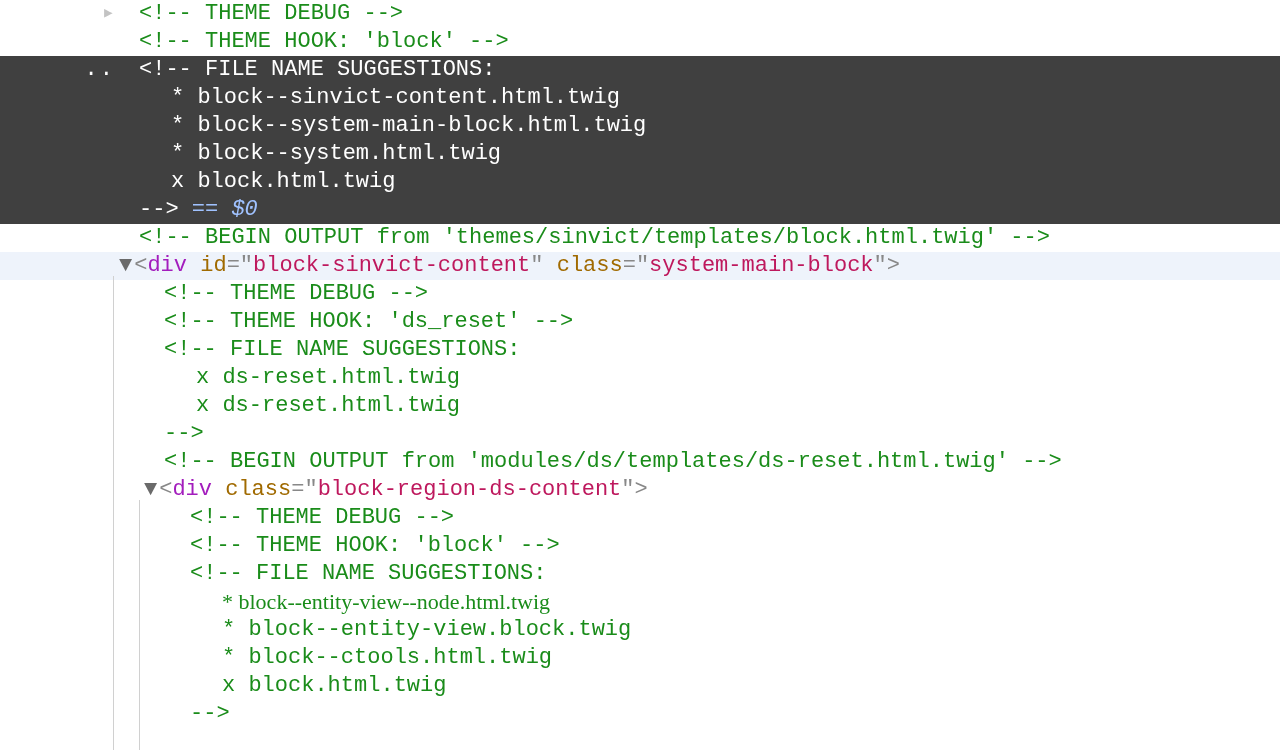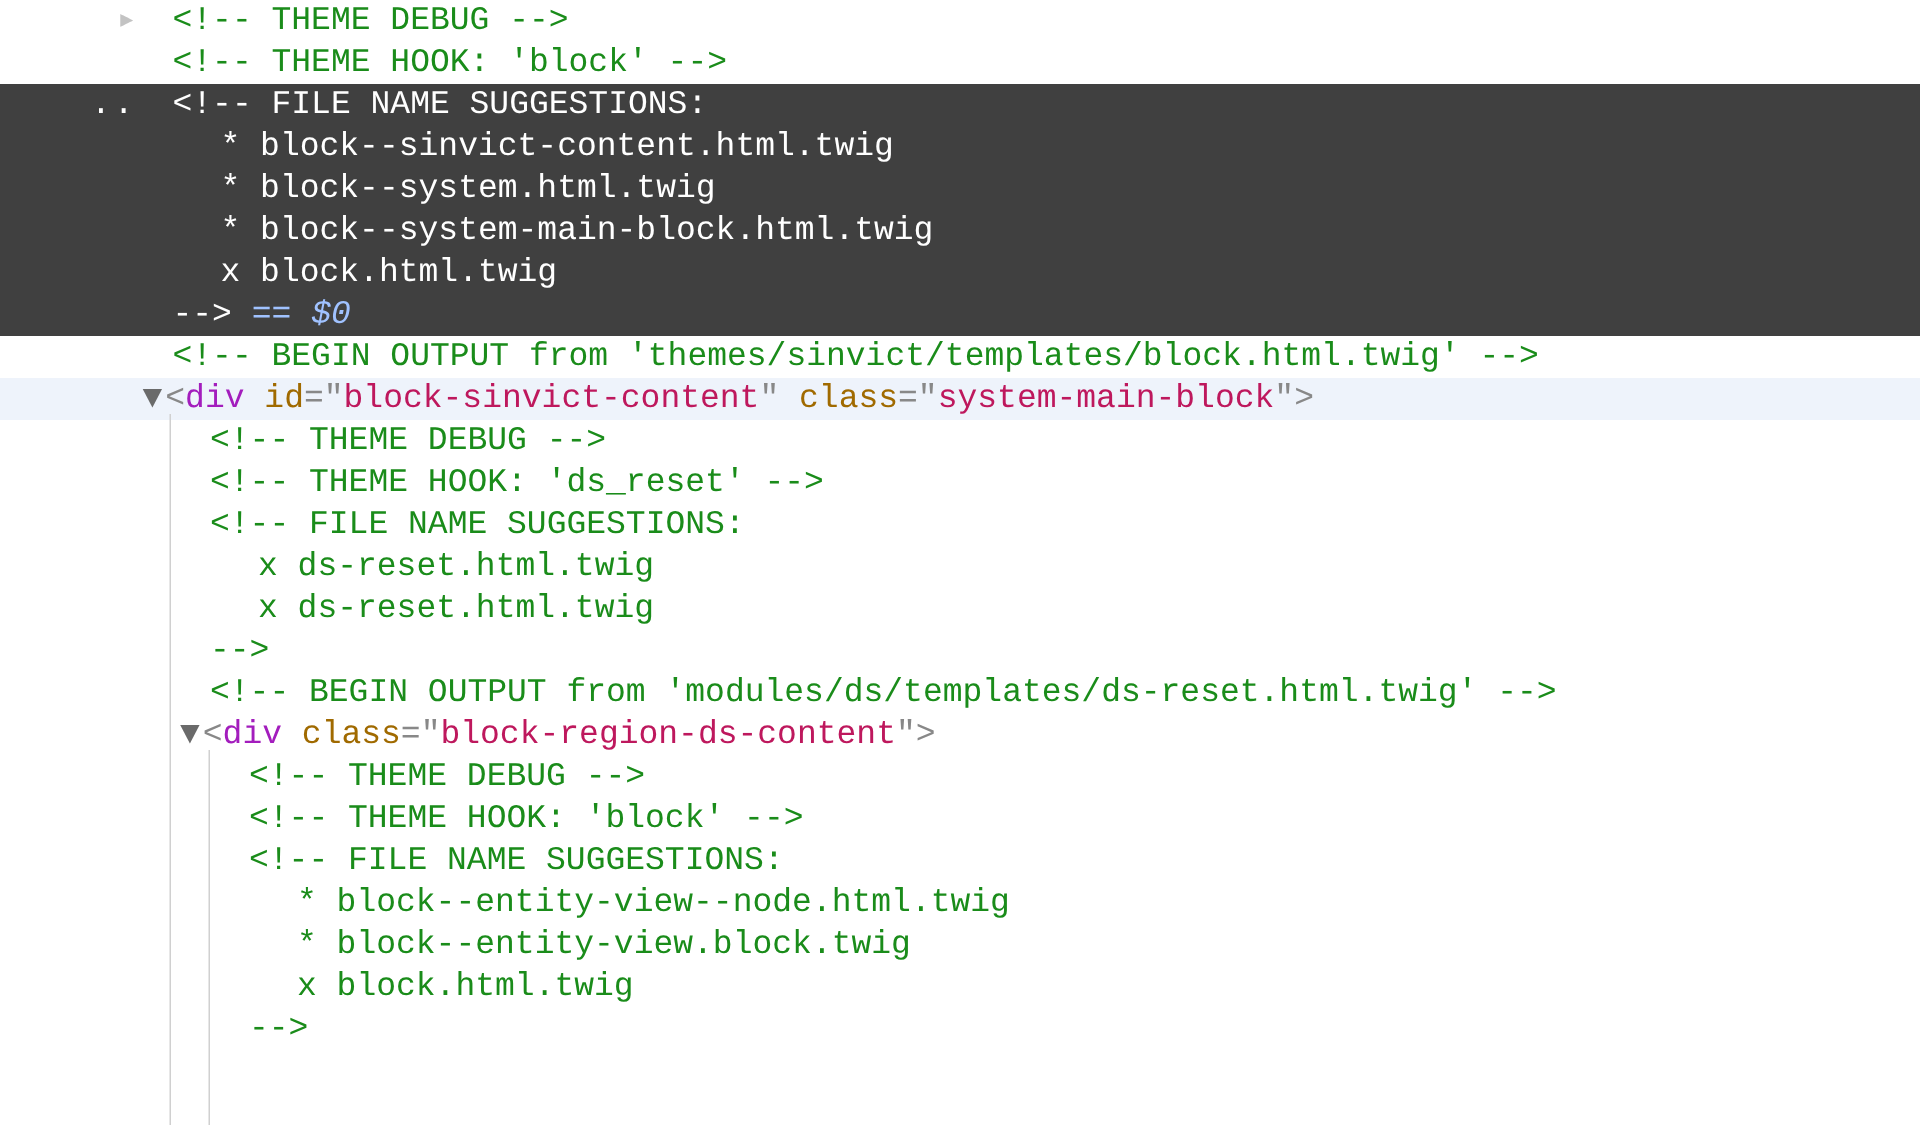--- a/index.html
+++ b/index.html
@@ -1,17 +1,17 @@
 <!DOCTYPE html>
 <html><head>
 <meta charset="utf-8">
 <style>
   * { margin: 0; padding: 0; box-sizing: border-box; }
   html, body { width: 1280px; height: 750px; background: #fff; font-family: Menlo, Consolas, "Courier New", monospace; font-size: 22px; line-height: 1.25; overflow: hidden; }
-  .line { white-space: pre; }
+  .line { white-space: pre; padding-left: 24px; }
   .gutter { display: inline-block; width: 95px; vertical-align: top; color: #c3c3c3; text-align: right; padding-right: 4px; user-select: none; }
   .content { display: inline-block; }
   .comment { color: #1a8c1a; }
   .punct   { color: #888888; }
   .tag     { color: #a31dbd; }
   .attr    { color: #a06a00; }
   .val     { color: #be185d; }
   .eq      { color: #8a8a8a; }
   .dollar  { color: #8a8a8a; font-style: italic; }
   .triangle { color: #6a6a6a; margin-right: 2px; }
@@ -25,36 +25,37 @@
   .dots { letter-spacing: 2px; }
 </style>
 </head>
 <body>
 
 <div id="root" style="position:relative;">
     <div class="line row" style="height: 28px;"><span class="gutter">▸</span><span style="display: inline-block; width: 20px;"></span><span class="content"><span class="comment">&lt;!-- THEME DEBUG --&gt;</span></span></div>
     <div class="line row" style="height: 28px;"><span class="gutter"></span><span style="display: inline-block; width: 20px;"></span><span class="content"><span class="comment">&lt;!-- THEME HOOK: 'block' --&gt;</span></span></div>
     <div class="line row selected" style="height: 28px;"><span class="gutter dots">..</span><span style="display: inline-block; width: 20px;"></span><span class="content"><span class="comment">&lt;!-- FILE NAME SUGGESTIONS:</span></span></div>
     <div class="line row selected" style="height: 28px;"><span class="gutter"></span><span style="display: inline-block; width: 52px;"></span><span class="content"><span class="comment">* block--sinvict-content.html.twig</span></span></div>
+    <div class="line row selected" style="height: 28px;"><span class="gutter"></span><span style="display: inline-block; width: 52px;"></span><span class="content"><span class="comment">* block--system-main-block.html.twig</span></span></div>
     <div class="line row selected" style="height: 28px;"><span class="gutter"></span><span style="display: inline-block; width: 52px;"></span><span class="content"><span class="comment">* block--system.html.twig</span></span></div>
-    <div class="line row selected" style="height: 28px;"><span class="gutter"></span><span style="display: inline-block; width: 52px;"></span><span class="content"><span class="comment">* block--system-main-block.html.twig</span></span></div>
     <div class="line row selected" style="height: 28px;"><span class="gutter"></span><span style="display: inline-block; width: 52px;"></span><span class="content"><span class="comment">x block.html.twig</span></span></div>
     <div class="line row selected" style="height: 28px;"><span class="gutter"></span><span style="display: inline-block; width: 20px;"></span><span class="content"><span class="comment">--&gt;</span><span class="eq"> == </span><span class="dollar">$0</span></span></div>
     <div class="line row" style="height: 28px;"><span class="gutter"></span><span style="display: inline-block; width: 20px;"></span><span class="content"><span class="comment">&lt;!-- BEGIN OUTPUT from 'themes/sinvict/templates/block.html.twig' --&gt;</span></span></div>
     <div class="line row hovered" style="height: 28px;"><span class="gutter"></span><span style="display: inline-block; width: 0px;"></span><span class="content"><span class="triangle">▼</span><span class="punct">&lt;</span><span class="tag">div</span><span> </span><span class="attr">id</span><span class="punct">="</span><span class="val">block-sinvict-content</span><span class="punct">"</span><span> </span><span class="attr">class</span><span class="punct">="</span><span class="val">system-main-block</span><span class="punct">"</span><span class="punct">&gt;</span></span></div>
     <div class="line row" style="height: 28px;"><span class="gutter"></span><span style="display: inline-block; width: 45px;"></span><span class="content"><span class="comment">&lt;!-- THEME DEBUG --&gt;</span></span></div>
     <div class="line row" style="height: 28px;"><span class="gutter"></span><span style="display: inline-block; width: 45px;"></span><span class="content"><span class="comment">&lt;!-- THEME HOOK: 'ds_reset' --&gt;</span></span></div>
     <div class="line row" style="height: 28px;"><span class="gutter"></span><span style="display: inline-block; width: 45px;"></span><span class="content"><span class="comment">&lt;!-- FILE NAME SUGGESTIONS:</span></span></div>
     <div class="line row" style="height: 28px;"><span class="gutter"></span><span style="display: inline-block; width: 77px;"></span><span class="content"><span class="comment">x ds-reset.html.twig</span></span></div>
     <div class="line row" style="height: 28px;"><span class="gutter"></span><span style="display: inline-block; width: 77px;"></span><span class="content"><span class="comment">x ds-reset.html.twig</span></span></div>
     <div class="line row" style="height: 28px;"><span class="gutter"></span><span style="display: inline-block; width: 45px;"></span><span class="content"><span class="comment">--&gt;</span></span></div>
     <div class="line row" style="height: 28px;"><span class="gutter"></span><span style="display: inline-block; width: 45px;"></span><span class="content"><span class="comment">&lt;!-- BEGIN OUTPUT from 'modules/ds/templates/ds-reset.html.twig' --&gt;</span></span></div>
     <div class="line row" style="height: 28px;"><span class="gutter"></span><span style="display: inline-block; width: 25px;"></span><span class="content"><span class="triangle">▼</span><span class="punct">&lt;</span><span class="tag">div</span><span> </span><span class="attr">class</span><span class="punct">="</span><span class="val">block-region-ds-content</span><span class="punct">"</span><span class="punct">&gt;</span></span></div>
     <div class="line row" style="height: 28px;"><span class="gutter"></span><span style="display: inline-block; width: 71px;"></span><span class="content"><span class="comment">&lt;!-- THEME DEBUG --&gt;</span></span></div>
     <div class="line row" style="height: 28px;"><span class="gutter"></span><span style="display: inline-block; width: 71px;"></span><span class="content"><span class="comment">&lt;!-- THEME HOOK: 'block' --&gt;</span></span></div>
     <div class="line row" style="height: 28px;"><span class="gutter"></span><span style="display: inline-block; width: 71px;"></span><span class="content"><span class="comment">&lt;!-- FILE NAME SUGGESTIONS:</span></span></div>
-    <div class="line row" style="height: 28px;"><span class="gutter"></span><span style="display: inline-block; width: 103px;"></span><span class="content"><span class="comment">* block--entity-view--node.html.twig</span></span></div>
+    <div class="line row" style="height: 28px; font-family: Liberation Serif, serif;"><span class="gutter"></span><span style="display: inline-block; width: 103px;"></span><span class="content"><span class="comment">* block--entity-view--node.html.twig</span></span></div>
     <div class="line row" style="height: 28px;"><span class="gutter"></span><span style="display: inline-block; width: 103px;"></span><span class="content"><span class="comment">* block--entity-view.block.twig</span></span></div>
+    <div class="line row" style="height: 28px;"><span class="gutter"></span><span style="display: inline-block; width: 103px;"></span><span class="content"><span class="comment">* block--ctools.html.twig</span></span></div>
     <div class="line row" style="height: 28px;"><span class="gutter"></span><span style="display: inline-block; width: 103px;"></span><span class="content"><span class="comment">x block.html.twig</span></span></div>
     <div class="line row" style="height: 28px;"><span class="gutter"></span><span style="display: inline-block; width: 71px;"></span><span class="content"><span class="comment">--&gt;</span></span></div>
     <div style="position: absolute; left: 113px; top: 276px; height: 476px; width: 1px; background: rgb(208, 208, 208);"></div>
     <div style="position: absolute; left: 139px; top: 500px; height: 252px; width: 1px; background: rgb(208, 208, 208);"></div>
   </div>
 
 </body></html>

